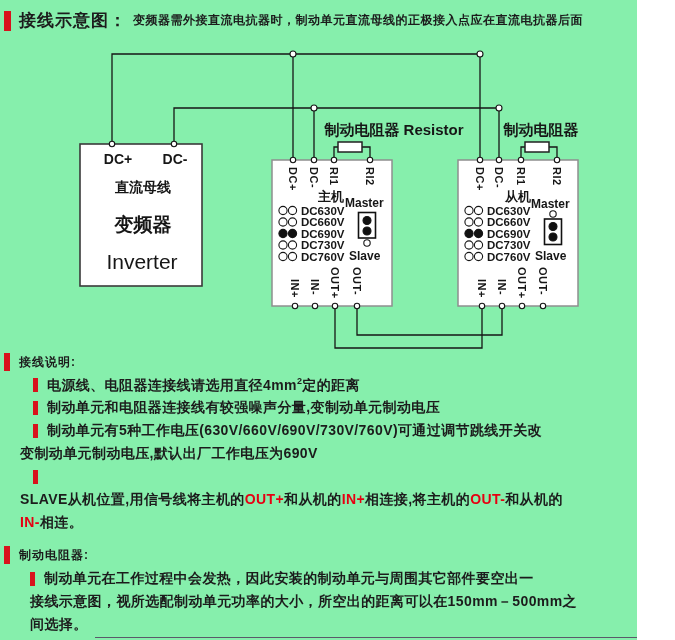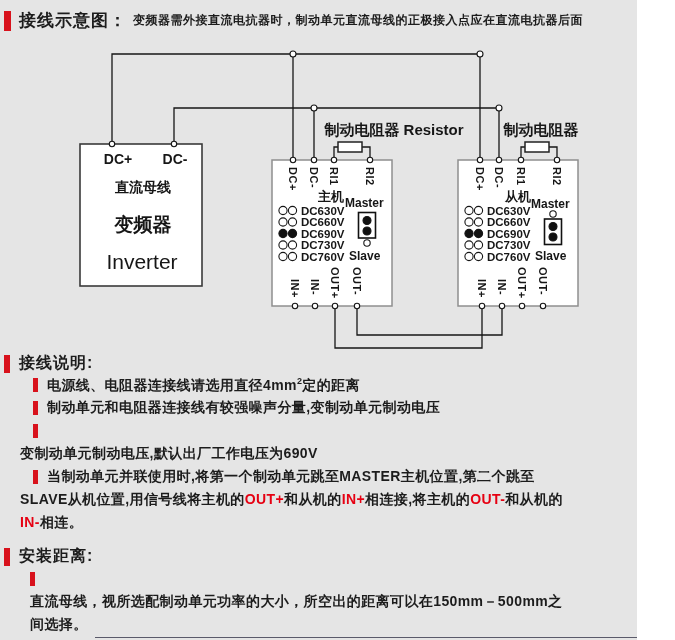--- a/index.html
+++ b/index.html
@@ -1,25 +1,25 @@
 <!DOCTYPE html>
 <html style="--accent: #d8121c; --red: #e60012;"><head>
 <meta charset="utf-8">
 <style>
   html,body{margin:0;padding:0;background:#ffffff;}
-  .page{position:relative;width:637px;height:640px;background:#e5e5e5;overflow:hidden;
+  .page{position:relative;width:637px;height:640px;background:#86efac;overflow:hidden;
         font-family:"Liberation Sans","DejaVu Sans",sans-serif;color:#1c1c1c;}
   :root{--accent:#d8121c;--red:#e60012;}
   .hdr{position:absolute;top:9px;left:4px;display:flex;align-items:center;}
   .bar{display:inline-block;background:var(--accent);flex:0 0 auto;}
   .bar.big{width:7px;height:20px;margin-right:8px;}
   .bar.small{width:5px;height:14px;margin-right:9px;}
   .title{font-size:17px;font-weight:700;letter-spacing:1px;}
   .note{font-size:12px;font-weight:700;margin-left:6px;letter-spacing:0.5px;}
-  .sec-hdr{position:absolute;left:4px;display:flex;align-items:center;font-size:16px;font-weight:700;letter-spacing:1px;}
+  .sec-hdr{position:absolute;left:4px;display:flex;align-items:center;font-size:12px;font-weight:700;letter-spacing:1px;}
   .sec-hdr .bar{width:6px;height:18px;margin-right:9px;}
   .line{position:absolute;left:0;width:671px;height:22px;display:flex;align-items:center;
         font-size:14px;font-weight:600;letter-spacing:0.4px;white-space:nowrap;}
   .line.indent{padding-left:33px;}
   .line.flush{padding-left:20px;}
   .line.indent2{padding-left:30px;}
   .line sup{font-size:9px;font-weight:700;}
   .line .red{color:var(--red);}
   svg.diagram{position:absolute;top:0;left:0;}
   .dtxt{fill:#161616;font-family:"Liberation Sans","DejaVu Sans",sans-serif;}
@@ -185,43 +185,44 @@
   <div class="line indent" style="top:374px">
     <span class="bar small"></span>
     <span><span>电源线、电阻器连接线请选用直径4mm</span><sup>2</sup><span>定的距离</span></span>
   </div>
   <div class="line indent" style="top:397px">
     <span class="bar small"></span>
     <span><span>制动单元和电阻器连接线有较强噪声分量,变制动单元制动电压</span></span>
   </div>
   <div class="line indent" style="top:420px">
     <span class="bar small"></span>
+    <span><span>制动单元有5种工作电压(630V/660V/690V/730V/760V)可通过调节跳线开关改</span></span>
   </div>
   <div class="line flush" style="top:443px">
     <span><span>变制动单元制动电压,默认出厂工作电压为690V</span></span>
   </div>
   <div class="line indent" style="top:466px">
     <span class="bar small"></span>
-    <span><span>当制动单元并联使用时,将第一个制动单元跳至MASTER主机位置,第二个跳至</span></span>
   </div>
   <div class="line flush" style="top:512px">
     <span><span class="red">IN-</span><span>相连。</span></span>
   </div>
   <div class="line flush" style="top:489px">
     <span><span>SLAVE从机位置,用信号线将主机的</span><span class="red">OUT+</span><span>和从机的</span><span class="red">IN+</span><span>相连接,将主机的</span><span class="red">OUT-</span><span>和从机的</span></span>
   </div>
 
   <div class="sec-hdr" style="top:546px">
     <span class="bar"></span>
-    <span>安装距离:</span>
+    <span>制动电阻器:</span>
   </div>
   <div class="line indent2" style="top:568px">
     <span class="bar small"></span>
+    <span><span>制动单元在工作过程中会发热，因此安装的制动单元与周围其它部件要空出一</span></span>
   </div>
   <div class="line indent2" style="top:591px">
-    <span><span>直流母线，视所选配制动单元功率的大小，所空出的距离可以在150mm－500mm之</span></span>
+    <span><span>接线示意图，视所选配制动单元功率的大小，所空出的距离可以在150mm－500mm之</span></span>
   </div>
   <div class="line indent2" style="top:614px">
     <span><span>间选择。</span></span>
   </div>
 
   <div class="hairline"></div>
 </div>
 
 </body></html>

